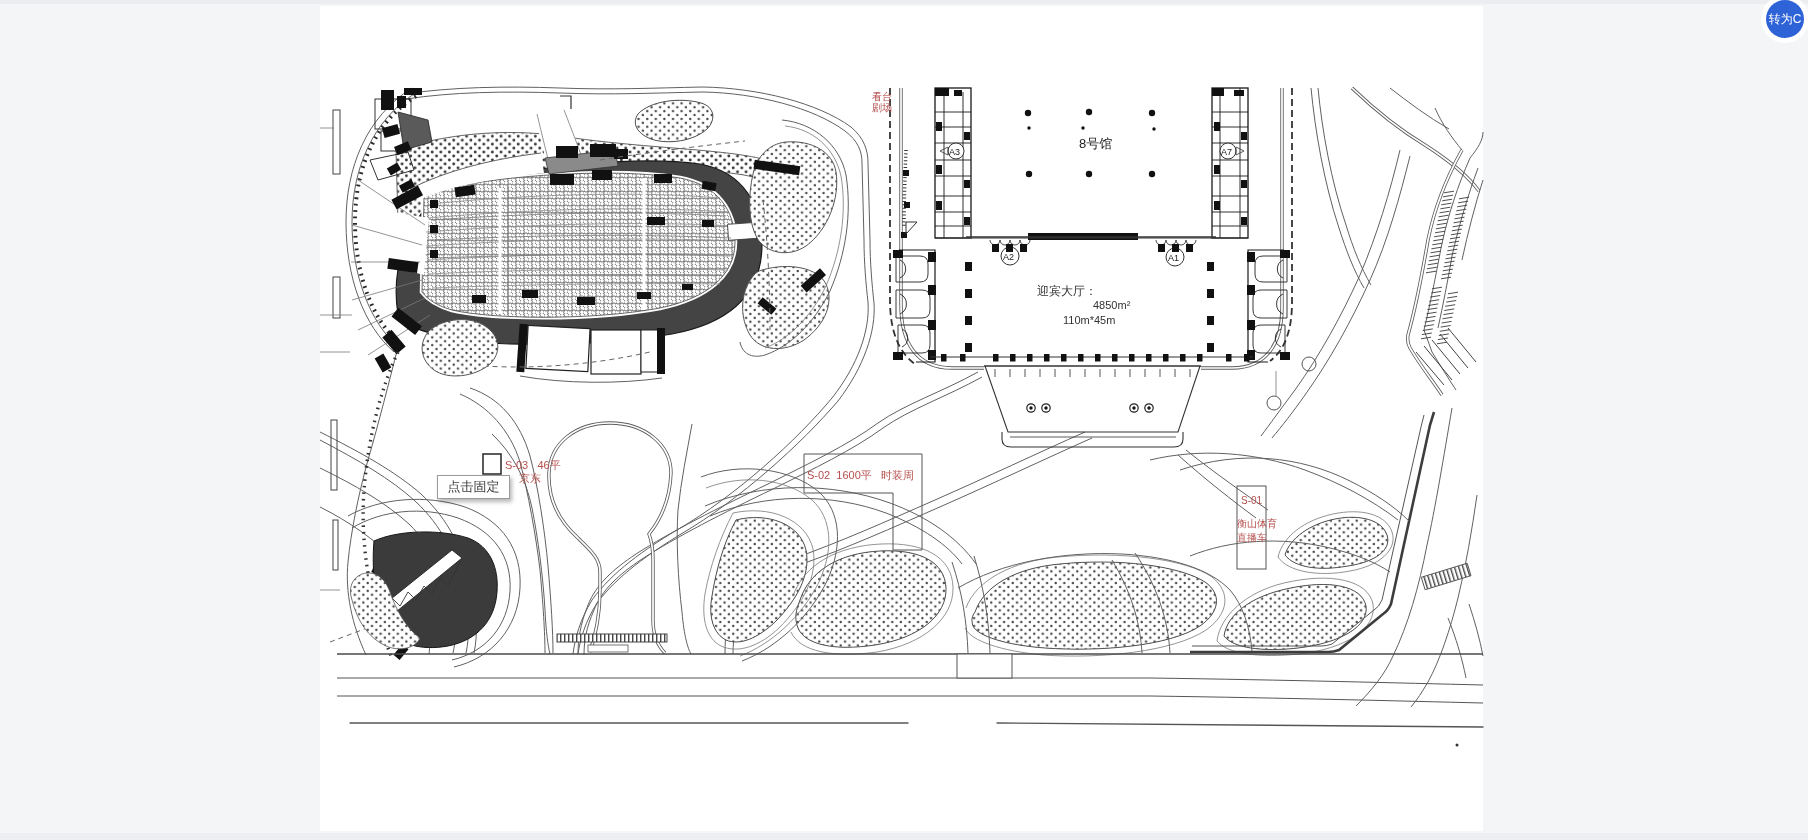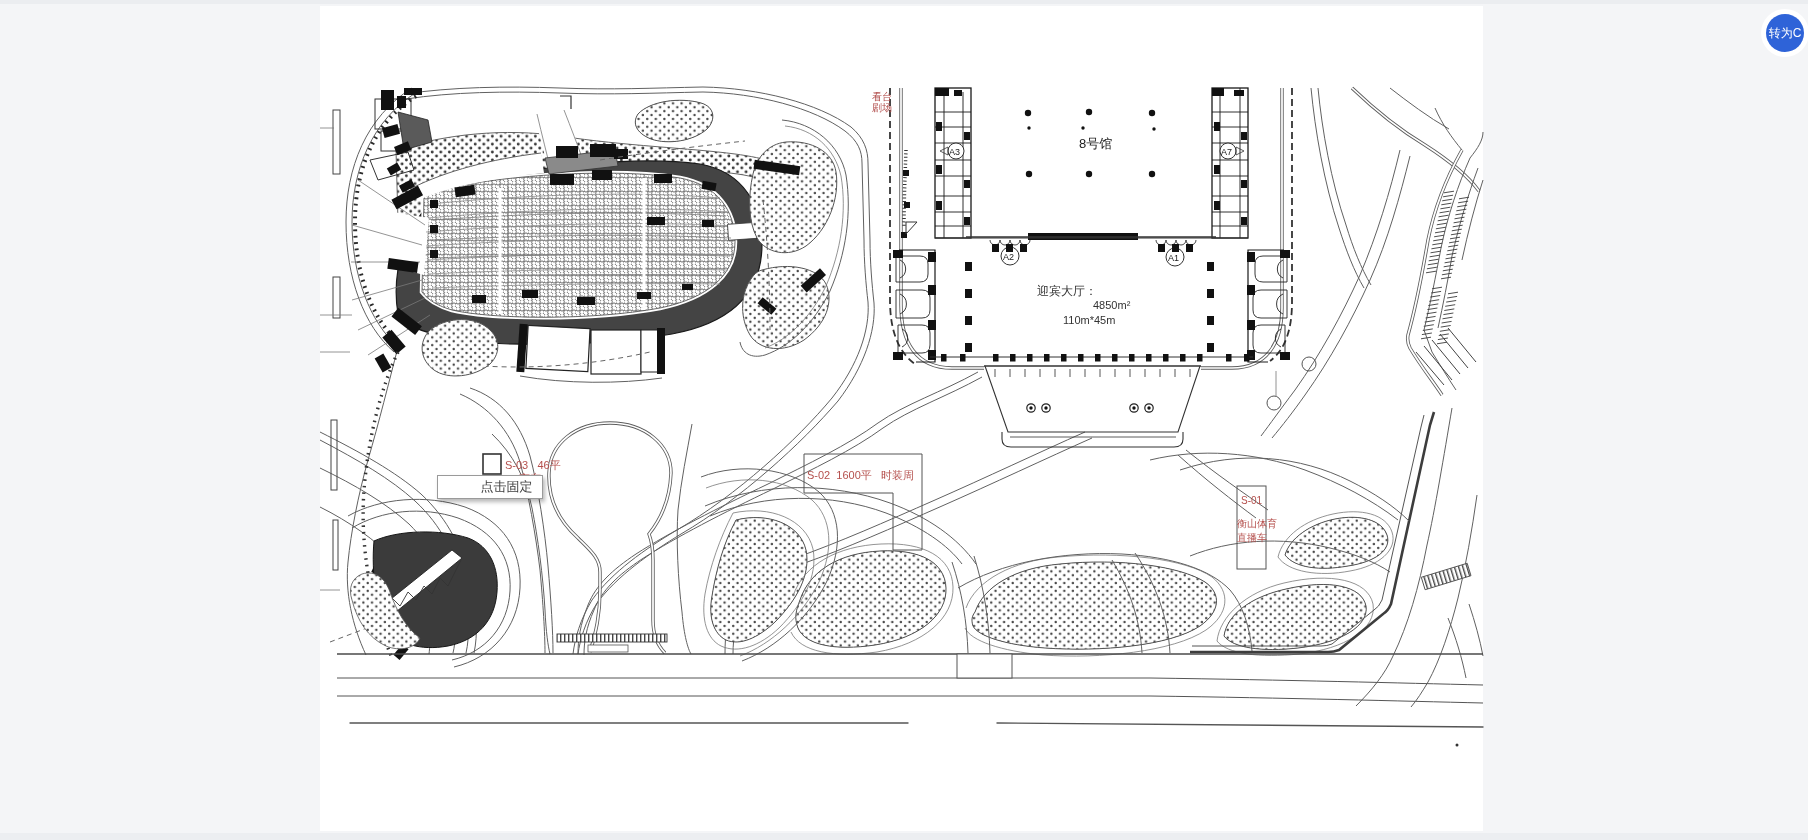--- a/index.html
+++ b/index.html
@@ -693,15 +693,15 @@
 
   <path d="M 804,493 L 804,454 L 922,454 L 922,550 L 893,550 L 893,493 Z" fill="none" stroke="#555" stroke-width="1"></path>
   <text x="807" y="479" font-size="11" fill="#b5504d">S-02&nbsp;&nbsp;1600平&nbsp;&nbsp;&nbsp;时装周</text>
 
   <rect x="1237" y="486" width="29" height="83" fill="none" stroke="#555" stroke-width="1"></rect>
   <text x="1241" y="504" font-size="10" fill="#b5504d">S-01</text>
   <text x="1237" y="527" font-size="10" fill="#b5504d">衡山体育</text>
   <text x="1237" y="541" font-size="10" fill="#b5504d">直播车</text>
 </svg>
 
-<div class="abs" style="left:437px;top:475px;width:71px;height:22px;background:#fff;border:1px solid #9a9a9a;box-shadow:2px 3px 4px rgba(0,0,0,.28);font-size:13px;color:#404040;text-align:center;line-height:22px;padding-left:33px;">点击固定</div>
-
-<div class="abs" style="left:1766px;top:14px;width:38px;height:38px;border-radius:50%;background:#2e63d8;box-shadow:0 0 0 5px rgba(255,255,255,.95);color:#fff;font-size:12px;text-align:center;line-height:38px;overflow:hidden;">转为C</div>
+<div class="abs" style="left:437px;top:475px;width:71px;height:22px;background:#fff;border:1px solid #9a9a9a;box-shadow:2px 3px 4px rgba(0,0,0,.28);font-size:13px;color:#404040;text-align:center;line-height:22px;">点击固定</div>
+
+<div class="abs" style="left:1766px;top:0;width:38px;height:38px;border-radius:50%;background:#2e63d8;box-shadow:0 0 0 5px rgba(255,255,255,.95);color:#fff;font-size:12px;text-align:center;line-height:38px;overflow:hidden;">转为C</div>
 
 </body></html>

